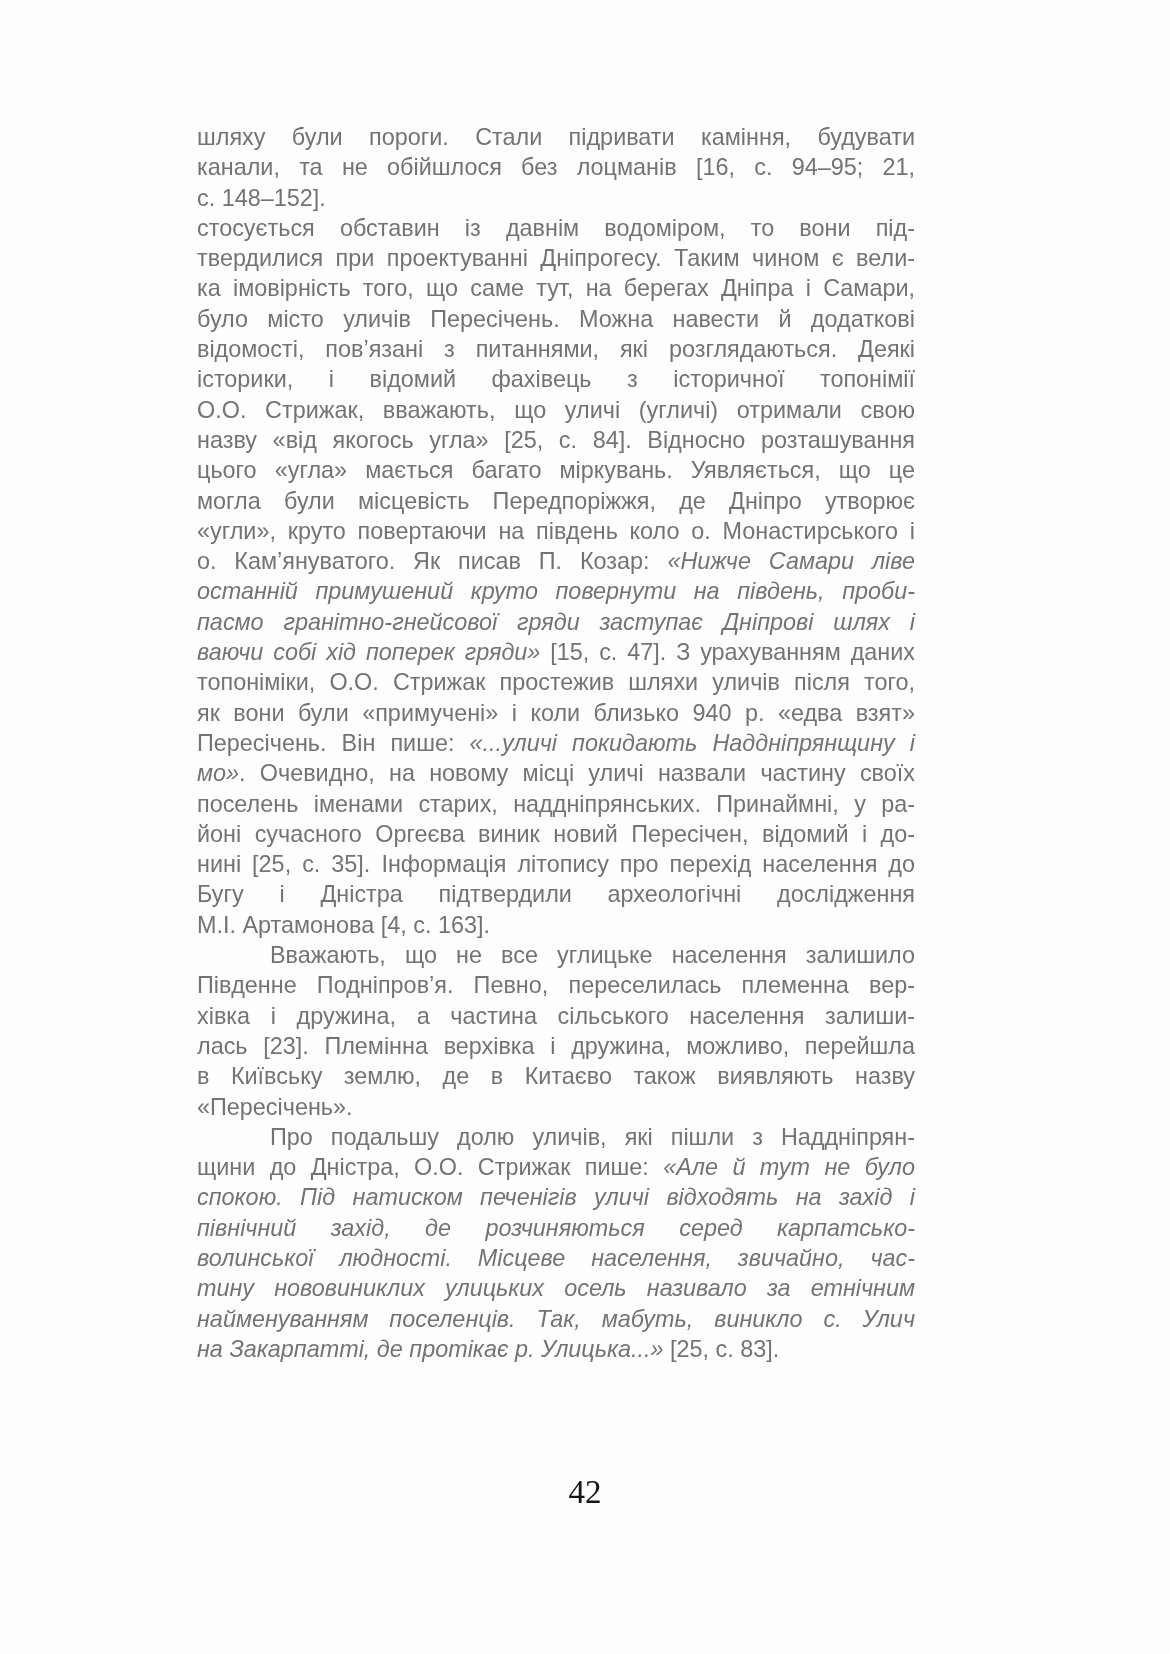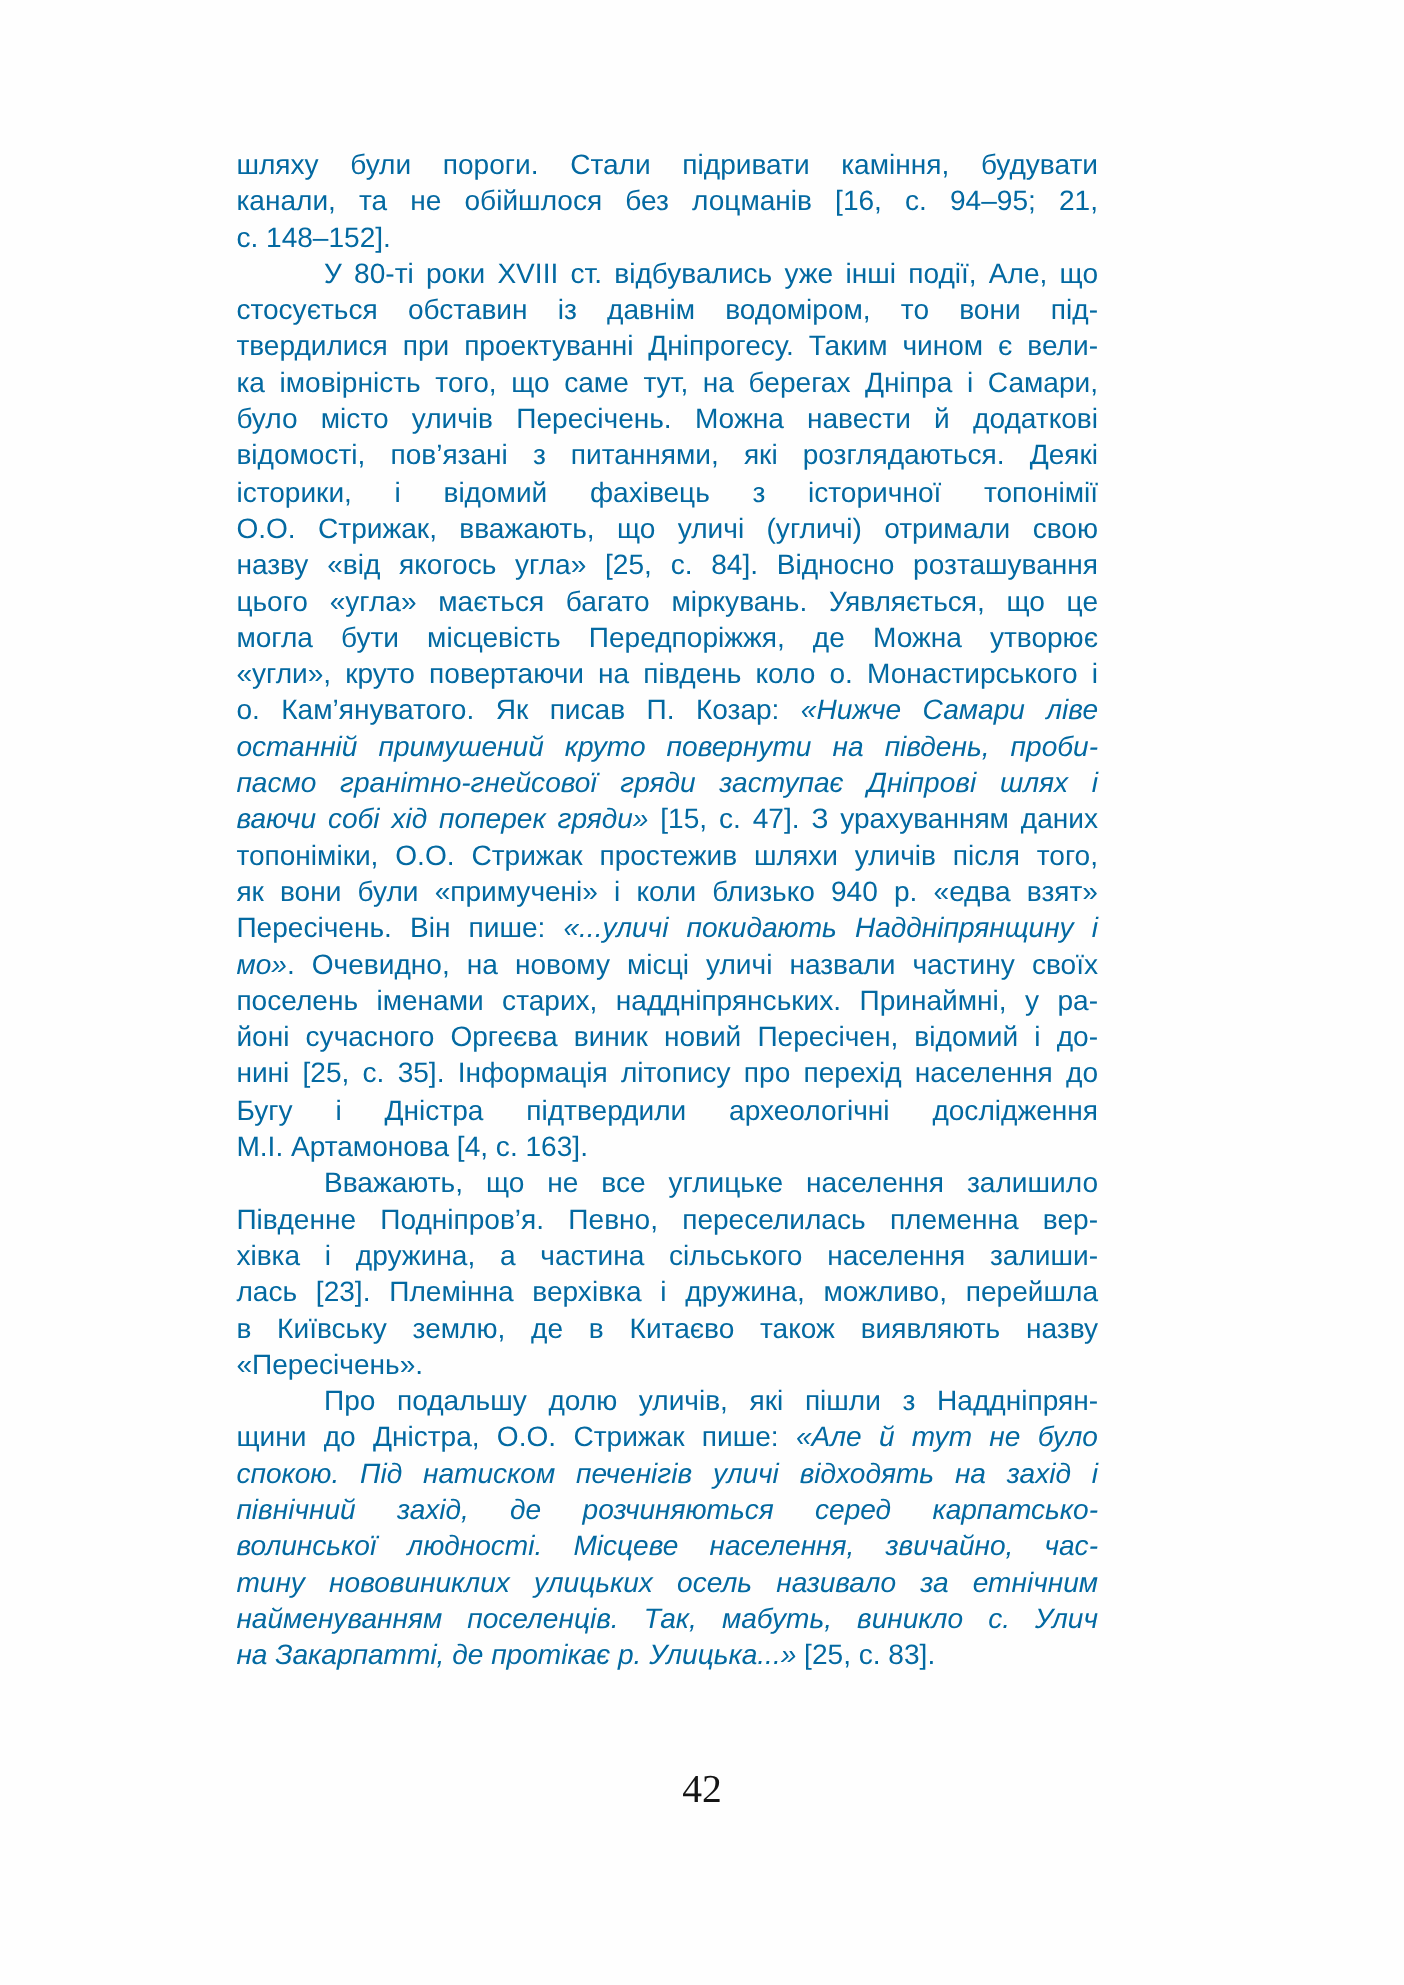--- a/index.html
+++ b/index.html
@@ -16,21 +16,21 @@
   .page {
     position: absolute;
     inset: 0;
     background: #fefefe;
   }
   .text-block {
     position: absolute;
     left: 197px;
     top: 122px;
     width: 718px;
-    color: #0369a1;
+    color: #737373;
     font-size: 23.4px;
     line-height: 30.3px;
   }
   .paragraph { margin: 0; }
   .line {
     text-align: justify;
     text-align-last: justify;
     height: 30.3px;
     overflow: visible;
   }
@@ -57,31 +57,30 @@
 <body>
 
 <div class="page">
   <div class="text-block">
       <div class="paragraph">
         <div class="line"><span class="rg">шляху були пороги. Стали підривати каміння, будувати</span></div>
         <div class="line"><span class="rg">канали, та не обійшлося без лоцманів [16, с. 94–95; 21,</span></div>
         <div class="line last"><span class="rg">с. 148–152].</span></div>
       </div>
       <div class="paragraph">
-        <div class="line indent"><span class="rg">У 80-ті роки XVIII ст. відбувались уже інші події, Але, що</span></div>
         <div class="line"><span class="rg">стосується обставин із давнім водоміром, то вони під-</span></div>
         <div class="line"><span class="rg">твердилися при проектуванні Дніпрогесу. Таким чином є вели-</span></div>
         <div class="line"><span class="rg">ка імовірність того, що саме тут, на берегах Дніпра і Самари,</span></div>
         <div class="line"><span class="rg">було місто уличів Пересічень. Можна навести й додаткові</span></div>
         <div class="line"><span class="rg">відомості, пов’язані з питаннями, які розглядаються. Деякі</span></div>
         <div class="line"><span class="rg">історики, і відомий фахівець з історичної топонімії</span></div>
         <div class="line"><span class="rg">О.О. Стрижак, вважають, що уличі (угличі) отримали свою</span></div>
         <div class="line"><span class="rg">назву «від якогось угла» [25, с. 84]. Відносно розташування</span></div>
         <div class="line"><span class="rg">цього «угла» мається багато міркувань. Уявляється, що це</span></div>
-        <div class="line"><span class="rg">могла бути місцевість Передпоріжжя, де Можна утворює</span></div>
+        <div class="line"><span class="rg">могла були місцевість Передпоріжжя, де Дніпро утворює</span></div>
         <div class="line"><span class="rg">«угли», круто повертаючи на південь коло о. Монастирського і</span></div>
         <div class="line"><span class="rg">о. Кам’януватого. Як писав П. Козар: </span><span class="it">«Нижче Самари ліве</span></div>
         <div class="line"><span class="it">останній примушений круто повернути на південь, проби-</span></div>
         <div class="line"><span class="it">пасмо гранітно-гнейсової гряди заступає Дніпрові шлях і</span></div>
         <div class="line"><span class="it">ваючи собі хід поперек гряди»</span><span class="rg"> [15, с. 47]. З урахуванням даних</span></div>
         <div class="line"><span class="rg">топоніміки, О.О. Стрижак простежив шляхи уличів після того,</span></div>
         <div class="line"><span class="rg">як вони були «примучені» і коли близько 940 р. «едва взят»</span></div>
         <div class="line"><span class="rg">Пересічень. Він пише: </span><span class="it">«...уличі покидають Наддніпрянщину і</span></div>
         <div class="line"><span class="it">мо»</span><span class="rg">. Очевидно, на новому місці уличі назвали частину своїх</span></div>
         <div class="line"><span class="rg">поселень іменами старих, наддніпрянських. Принаймні, у ра-</span></div>

